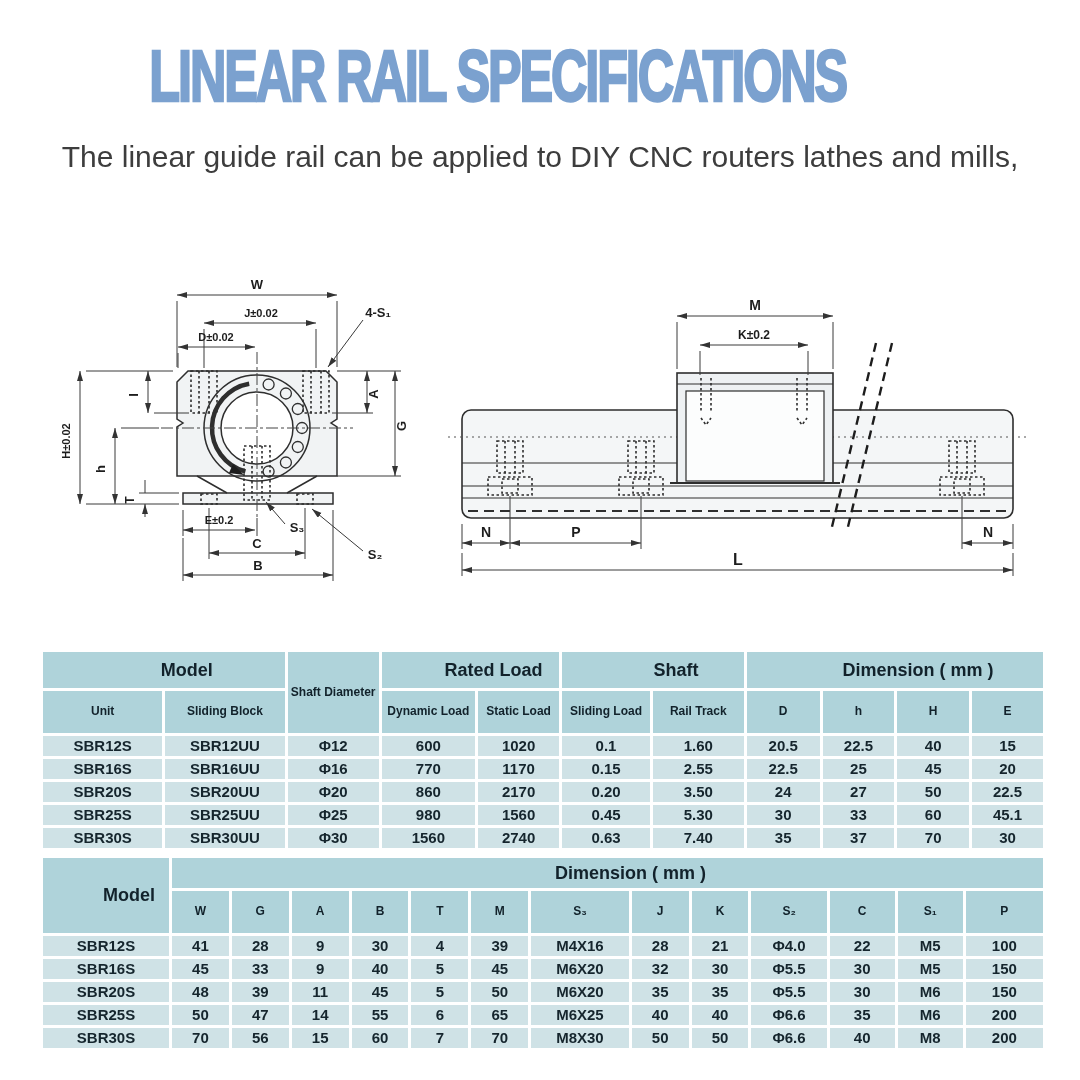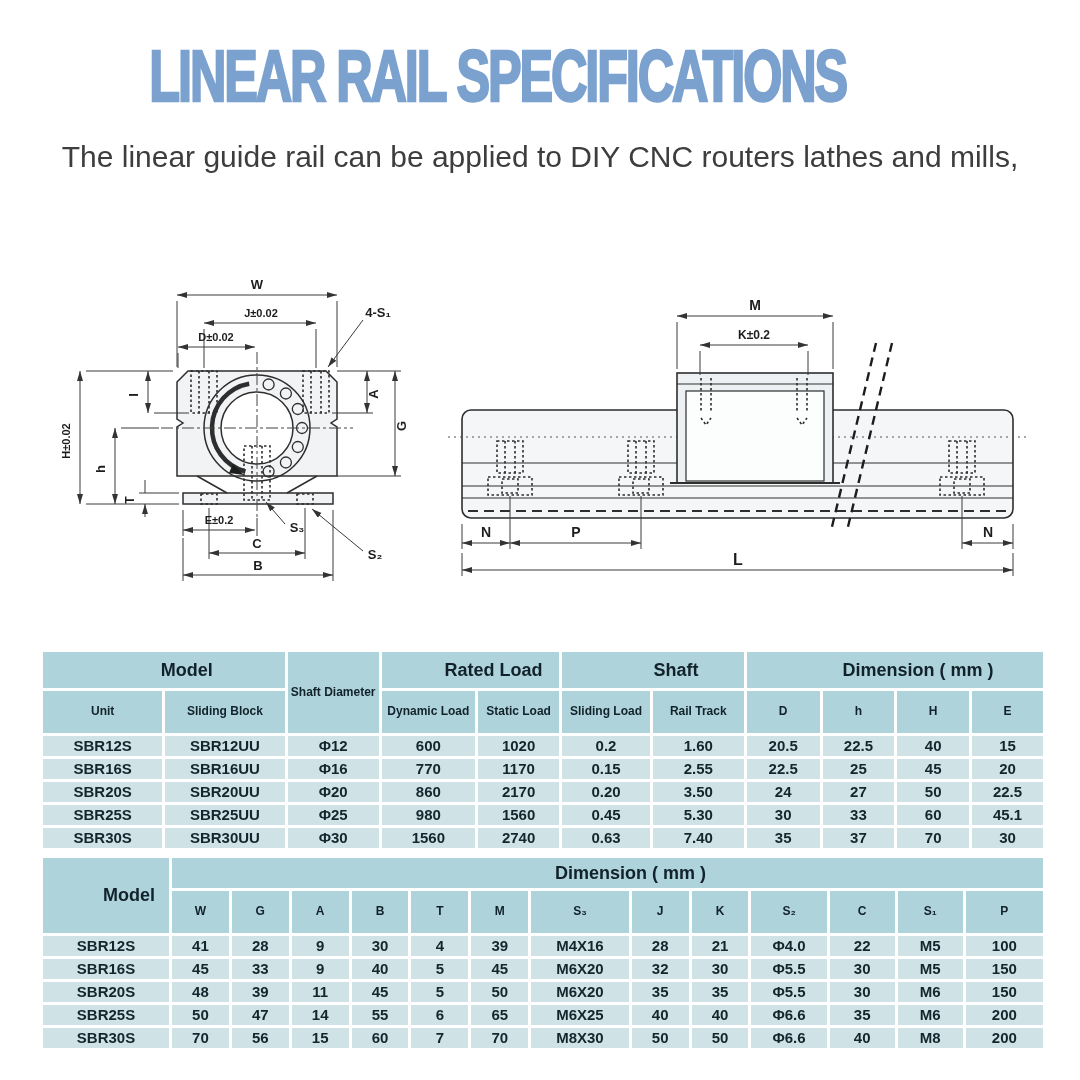--- a/index.html
+++ b/index.html
@@ -226,21 +226,21 @@
       <th class="sub">E</th>
     </tr>
   </thead>
   <tbody>
       <tr>
         <td>SBR12S</td>
         <td>SBR12UU</td>
         <td>Φ12</td>
         <td>600</td>
         <td>1020</td>
-        <td>0.2</td>
+        <td>0.1</td>
         <td>1.60</td>
         <td>20.5</td>
         <td>22.5</td>
         <td>40</td>
         <td>15</td>
       </tr>
       <tr>
         <td>SBR16S</td>
         <td>SBR16UU</td>
         <td>Φ16</td>

